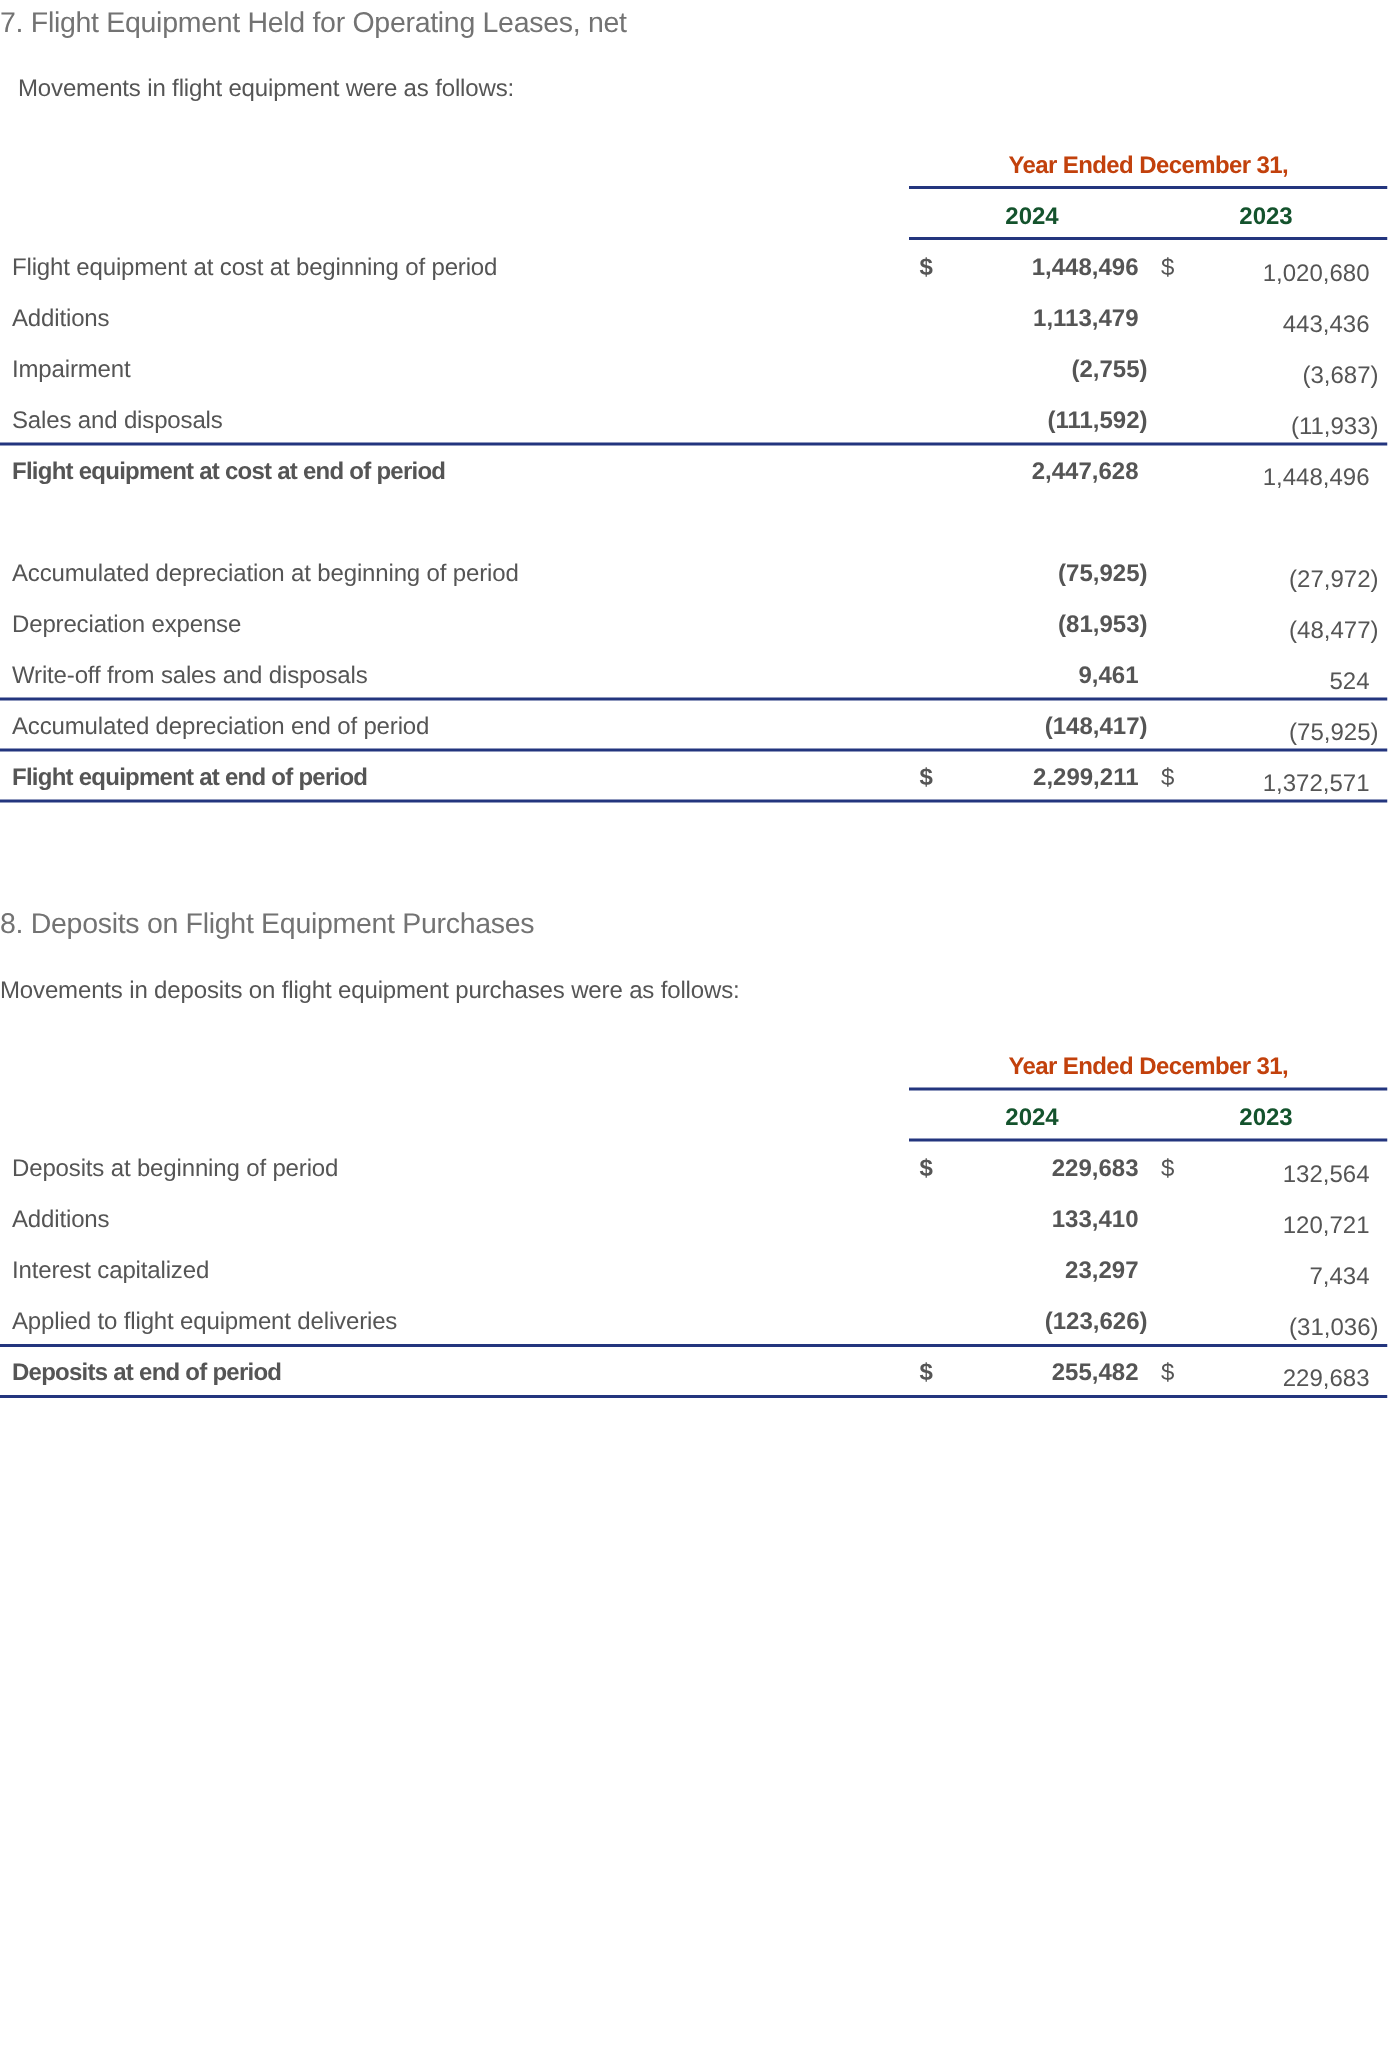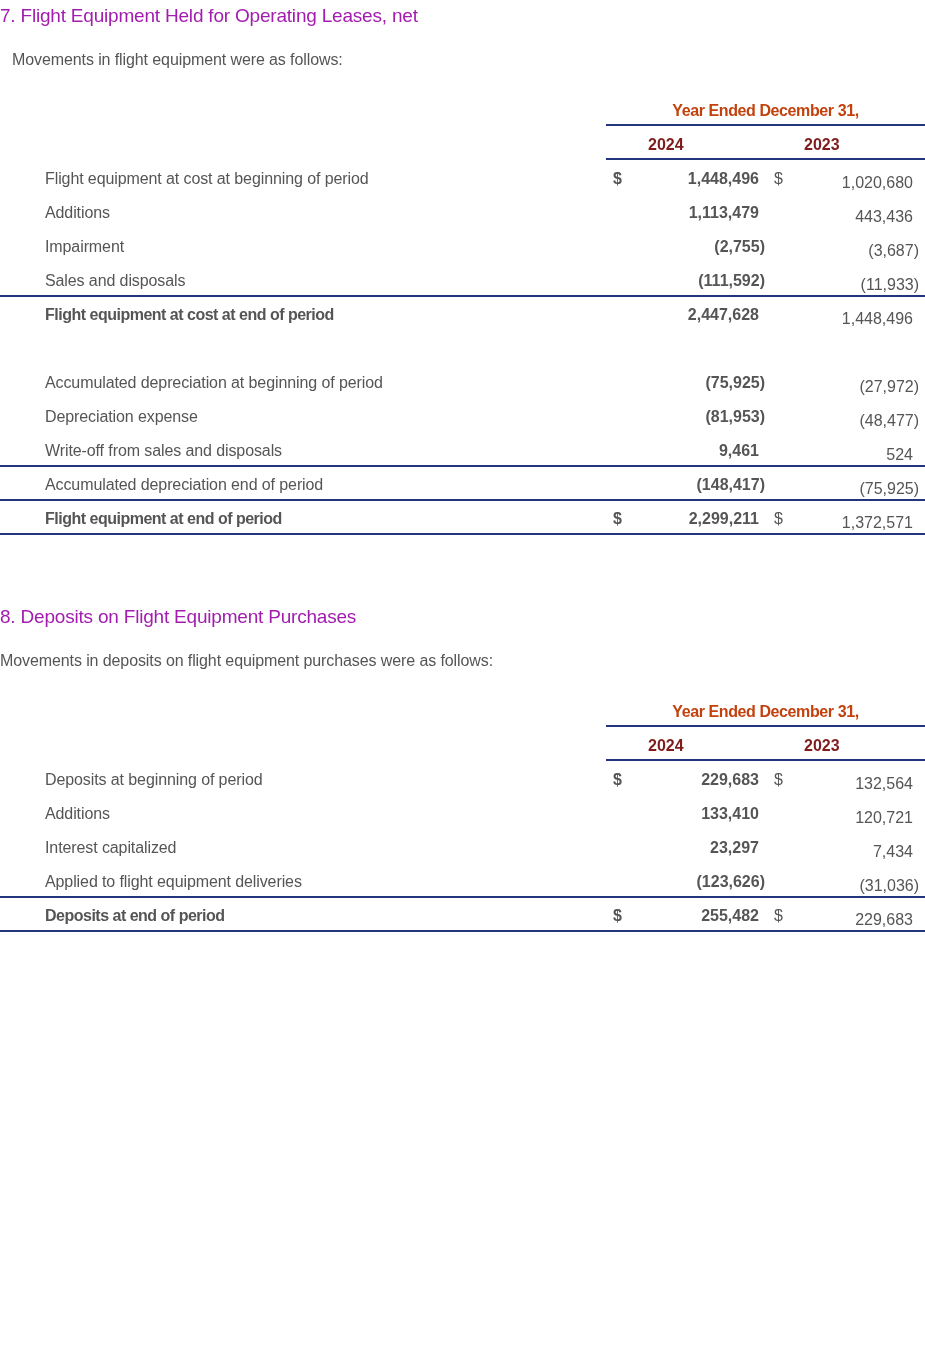--- a/index.html
+++ b/index.html
@@ -3,45 +3,45 @@
 <meta charset="utf-8">
 <style>
   html, body { margin: 0; padding: 0; background: #ffffff; }
   body {
     width: 925px; height: 1364px; position: relative; overflow: hidden;
     font-family: "Liberation Sans", "DejaVu Sans", sans-serif;
     color: #555555;
   }
   .section { position: absolute; left: 0; width: 925px; }
   .title {
-    position: absolute; left: 0; font-size: 19px; color: #a21caf;
+    position: absolute; left: 0; font-size: 19px; color: #737373;
     letter-spacing: -0.2px; white-space: nowrap;
   }
   .intro {
     position: absolute; left: 0; font-size: 16px; color: #555555;
     letter-spacing: -0.1px; white-space: nowrap;
   }
   .hdr-line {
     position: absolute; left: 606px; width: 319px; height: 2px; background: #23357e;
   }
   .full-line {
     position: absolute; left: 0; width: 925px; height: 2px; background: #23357e;
   }
   .hdr-period {
     position: absolute; left: 606px; width: 319px; text-align: center;
     font-size: 16px; font-weight: bold; color: #c2410c; letter-spacing: -0.4px;
   }
   .hdr-year {
-    position: absolute; font-size: 16px; font-weight: bold; color: #7f1d1d;
-    width: 80px; 
+    position: absolute; font-size: 16px; font-weight: bold; color: #14532d;
+    width: 80px; text-align: center;
   }
   .row { position: absolute; left: 0; width: 925px; height: 34px; }
   .row .label {
     position: absolute; left: 8px; top: 0; line-height: 34px; font-size: 16px;
-    white-space: nowrap; letter-spacing: -0.1px; margin-left: 37px;
+    white-space: nowrap; letter-spacing: -0.1px;
   }
   .row.bold .label { font-weight: bold; letter-spacing: -0.5px; }
   .row .cur1 {
     position: absolute; left: 613px; top: 0; line-height: 34px; font-size: 16px; font-weight: bold;
   }
   .row .v1 {
     position: absolute; right: 160px; top: 0; line-height: 34px; font-size: 16px; font-weight: bold;
     text-align: right; white-space: nowrap;
   }
   .row .cur2 {

